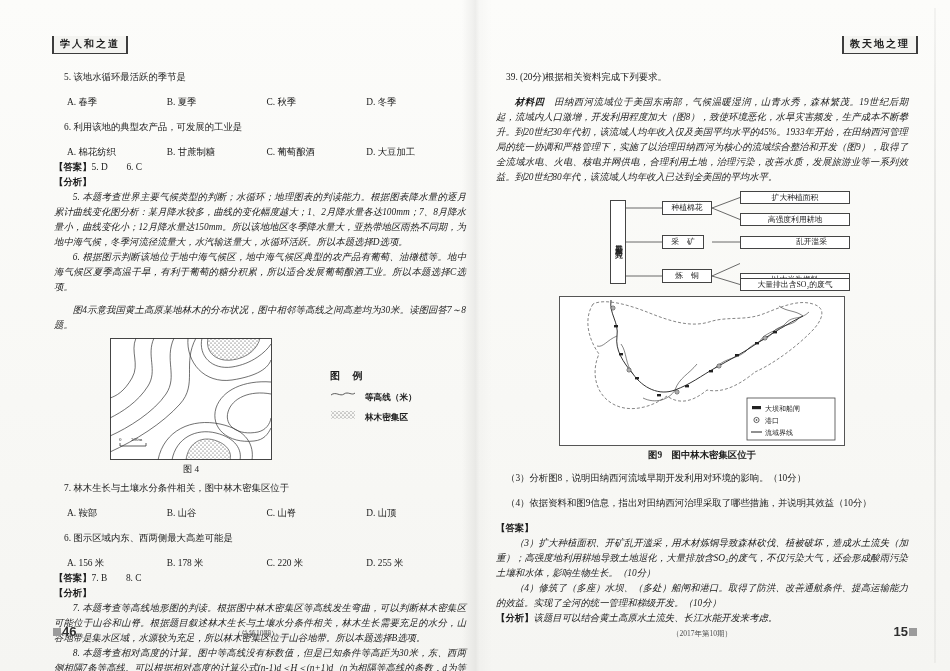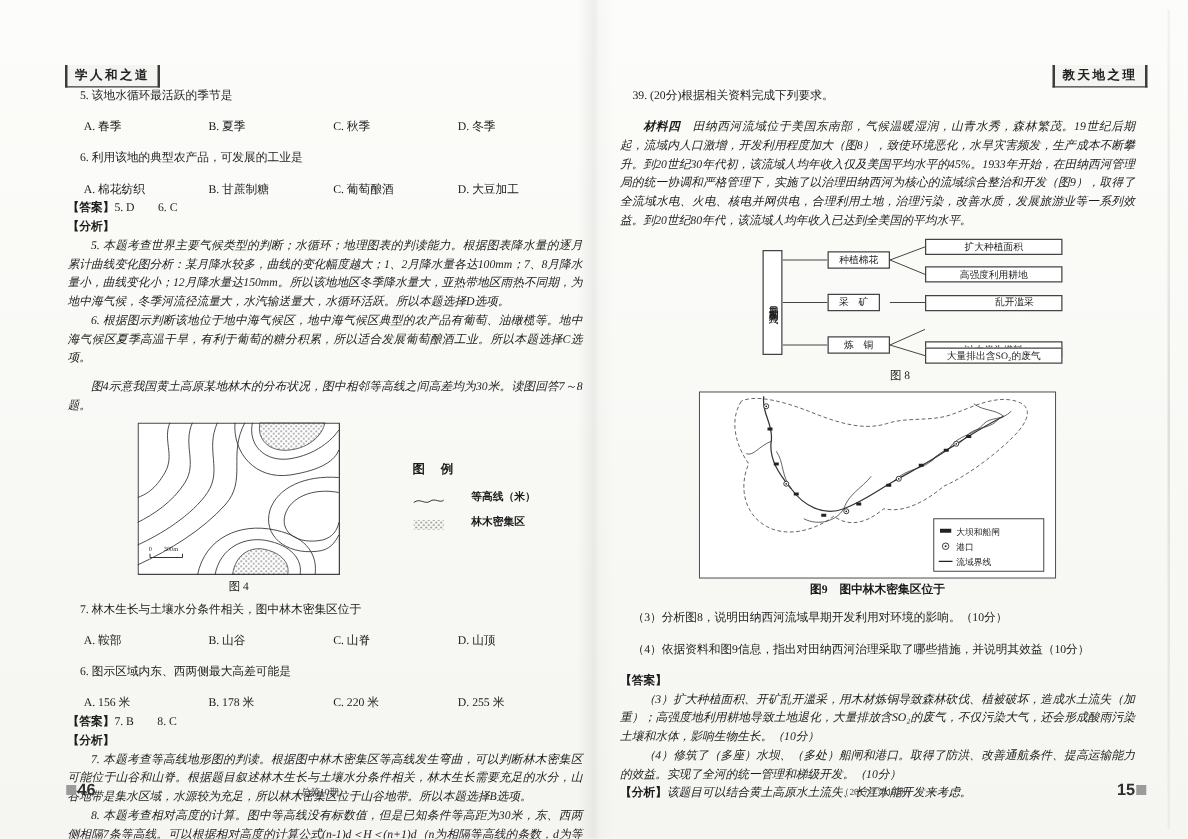--- a/index.html
+++ b/index.html
@@ -13,21 +13,21 @@
     background:linear-gradient(to right, rgba(0,0,0,0) 0%, rgba(0,0,0,0.06) 45%, rgba(0,0,0,0.02) 58%, rgba(0,0,0,0) 100%);
   }
   #right-edge {
     position:absolute; right:14px; top:8px; width:2px; height:655px;
     background:linear-gradient(to bottom, rgba(0,0,0,0.04), rgba(0,0,0,0.10), rgba(0,0,0,0.04));
   }
   .page { position:absolute; top:24px; width:440px; height:622px; }
   .page-l { left:36px; }
   .page-r { left:482px; }
   .header-badge {
-    position:absolute; top:28px; font-weight:bold; font-size:10px; letter-spacing:2px;
+    position:absolute; top:12px; font-weight:bold; font-size:10px; letter-spacing:2px;
     padding:1px 6px 2px 6px; color:#222;
     border-left:2px solid #3c3c3c; border-right:2px solid #3c3c3c; border-bottom:1.5px solid #3c3c3c;
     background:#f4f4f1;
   }
   .page-l .header-badge { left:16px; }
   .page-r .header-badge { right:4px; }
   .body-text { position:absolute; top:36px; left:18px; right:10px; font-size:9.4px; line-height:15px; text-align:justify; }
   .page-r .body-text { left:14px; right:14px; }
   .q { margin:10px; }
   .opts { display:flex; padding-left:13px; }
@@ -35,21 +35,21 @@
   .blabel { font-weight:bold; }
   .para { text-indent:2em; margin:0; }
   .kai { font-style:italic; } .mt4{margin-top:4px;} .mt8{margin-top:8px;}
 
   
   .fig4-row { display:flex; align-items:center; margin-top:5px; }
   .fig4-map { margin-left:56px; }
   .fig4-map svg { display:block; background:#fff; }
   .fig4-legend { margin-left:58px; font-size:8.6px; }
   .fig4-legend .ltitle { font-weight:bold; font-size:10px; letter-spacing:5px; margin-bottom:7px; }
-  .fig4-legend .litem { display:flex; align-items:flex-end; gap:21px; margin:5px 0; font-weight:bold; }
+  .fig4-legend .litem { display:flex; align-items:flex-start; gap:9px; margin:5px 0; font-weight:bold; }
   .fig-caption { text-align:center; font-size:9.2px; margin-top:2px; }
   .fig4-cap { width:162px; margin-left:56px; }
 
   
   .fig8-wrap { position:relative; width:272px; height:100px; margin:6px auto 0 88px; }
   .fig8-wrap svg.lines { position:absolute; left:0; top:0; z-index:0; }
   .fbox {
     position:absolute; z-index:1; border:1px solid #444; background:#fff;
     font-size:7.8px; line-height:1; display:flex; align-items:center; justify-content:center;
     text-align:center; box-sizing:border-box; padding:1px;
@@ -208,21 +208,20 @@
         <div class="fbox root" style="left:26px; top:9px; width:16px; height:84px;">早期开发利用方式</div>
         <div class="fbox" style="left:78px; top:10px; width:50px; height:14px;">种植棉花</div>
         <div class="fbox" style="left:78px; top:44px; width:42px; height:14px;">采　矿</div>
         <div class="fbox" style="left:78px; top:78px; width:50px; height:14px;">炼　铜</div>
         <div class="fbox" style="left:156px; top:0px;  width:110px; height:13px;">扩大种植面积</div>
         <div class="fbox" style="left:156px; top:22px; width:110px; height:13px;">高强度利用耕地</div>
         <div class="fbox" style="left:156px; top:44.5px; width:110px; height:13px;padding-left:34px;">乱开滥采</div>
         <div class="fbox" style="left:156px; top:82px; width:110px; height:13px;">以木炭为燃料</div>
         <div class="fbox" style="left:156px; top:87px; width:110px; height:13px;">大量排出含SO₂的废气</div>
       </div>
-      <div class="fig-caption fig8-cap">图 8</div>
 
       <div class="fig9-wrap">
         <svg width="286" height="150" viewBox="0 0 286 150">
           <rect x="0.5" y="0.5" width="285" height="149" fill="#fff" stroke="#555" stroke-width="1"></rect>
           <path d="M 34,8 C 24,24 30,44 40,58 C 32,76 36,98 54,108 C 70,117 92,112 108,100 C 122,110 136,104 148,94 C 166,98 184,86 196,76 C 214,68 236,52 252,36 C 264,24 268,12 254,8 C 238,3 220,12 204,18 C 186,25 168,20 150,26 C 130,32 108,24 88,16 C 70,9 46,2 34,8 Z" fill="none" stroke="#666" stroke-width="0.8" stroke-dasharray="3,2"></path>
           <g fill="none" stroke="#333" stroke-width="1">
             <path d="M 52,4 C 50,18 60,26 58,40 C 56,54 64,66 74,78 C 84,92 100,100 116,94 C 132,88 142,80 156,72 C 170,64 186,56 200,46 C 214,37 228,28 244,20"></path>
           </g>
           <g fill="none" stroke="#333" stroke-width="0.6">
             <path d="M 244,20 C 236,14 228,16 220,10"></path>

